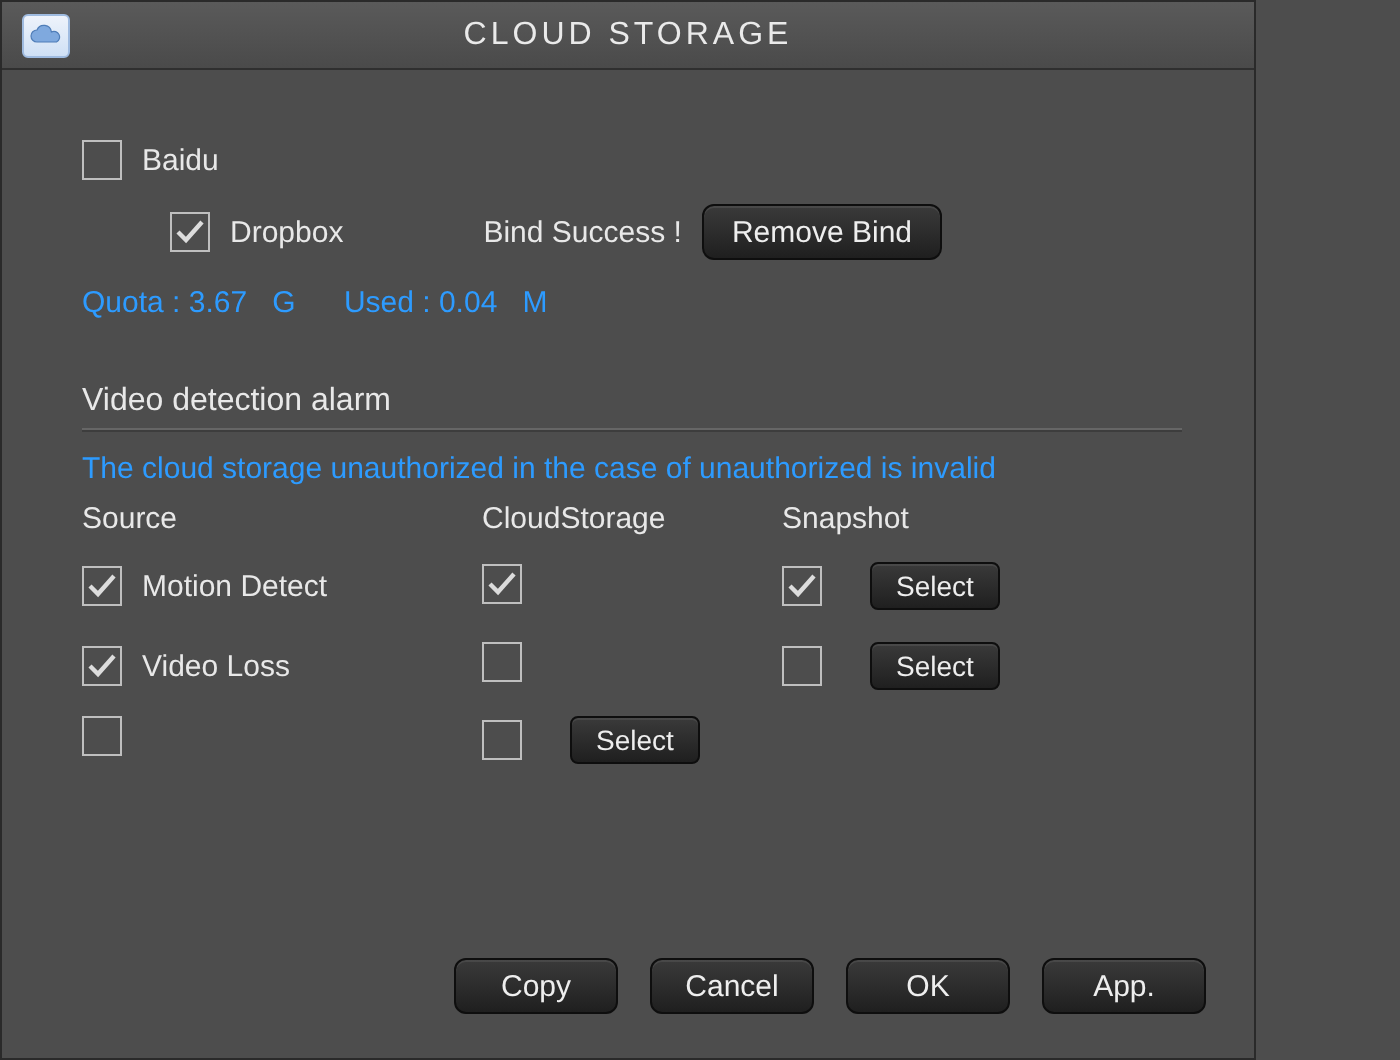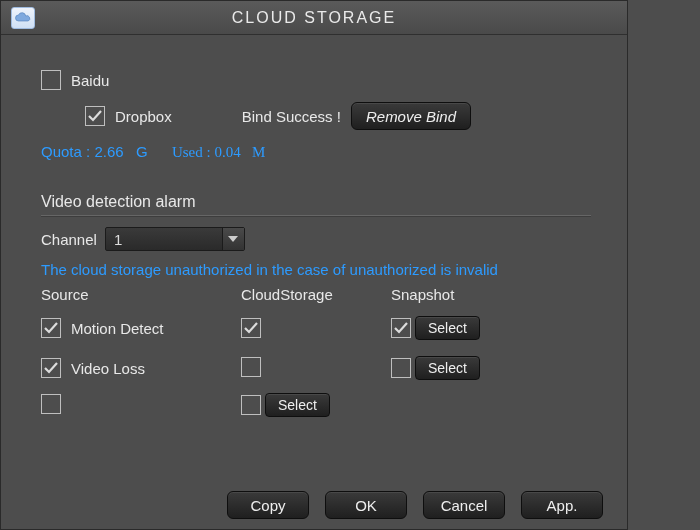--- a/index.html
+++ b/index.html
@@ -68,21 +68,21 @@
     color:#eee;
     height:28px;
     padding: 0 14px;
     font-size:15px;
     cursor:pointer;
     display:inline-flex;align-items:center;justify-content:center;
     box-shadow: inset 0 1px 0 rgba(255,255,255,0.08);
   }
   .btn-sm { height:24px; padding:0 12px; font-size:14px; border-radius:4px;}
   .quota-line { margin-top:12px; color:#2d9bff; font-size:15px;}
-  .quota-line .used { margin-left:20px;font-family:Liberation Serif, serif; }
+  .quota-line .used { margin-left:20px; }
   .section-title { margin-top:32px; font-size:16px; margin-bottom:4px;}
   .hr {
     border:0; border-top:1px solid #666; border-bottom:1px solid #3d3d3d;
     margin-top:2px;
   }
   .channel-row { display:flex; align-items:center; margin-top:10px;}
   .channel-row .clabel { margin-right:8px;}
   .select {
     width:140px; height:24px;
     background: linear-gradient(#3a3a3a,#2a2a2a);
@@ -103,25 +103,25 @@
   }
   .warn { color:#2d9bff; margin-top:10px; font-size:15px;}
   .grid {
     margin-top:8px;
     display:grid;
     grid-template-columns: 200px 150px 170px;
     row-gap:10px;
     align-items:center;
   }
   .grid .hdr { color:#e8e8e8; }
-  .snap-cell { display:flex; align-items:center; gap:4px;}
+  .snap-cell { display:flex; align-items:center; gap:24px;}
   .bottom-bar {
     position:absolute;
     right:24px;
-    bottom:10px;
+    bottom:22px;
     display:flex;
     gap:16px;
   }
   .bottom-bar .btn { width:82px; }
 </style>
 </head>
 <body>
 
 <div class="window">
   <div class="titlebar">
@@ -142,48 +142,37 @@
 
     <div class="row" style="margin-top:6px;padding-left:44px;">
       <span class="cbox">
         <svg viewBox="0 0 16 16">
             <polyline class="tick" points="2,8 6,12 14,3"></polyline>
           </svg>
       </span>
       <span class="lbl">Dropbox</span>
       <span class="lbl bind-status">Bind Success !</span>
       <span style="flex:1"></span>
-      <button class="btn" style="margin-right:120px;font-style:italic;">Remove Bind</button>
+      <button class="btn" style="margin-right:120px;">Remove Bind</button>
     </div>
 
     <div class="quota-line">
       <span>Quota :</span>
-      <span>2.66</span>&nbsp;&nbsp;
+      <span>3.67</span>&nbsp;&nbsp;
       <span>G</span>
       <span class="used">
         <span>Used :</span>
         <span>0.04</span>&nbsp;&nbsp;
         <span>M</span>
       </span>
     </div>
 
     <div class="section-title">Video detection alarm</div>
     <hr class="hr">
 
-    <div class="channel-row">
-      <span class="clabel">Channel</span>
-      <div class="select">
-        <span>1</span>
-        <span class="arrow-btn">
-          <svg width="10" height="6" viewBox="0 0 10 6">
-              <path d="M0 0l5 6 5-6z" fill="#ccc"></path>
-            </svg>
-        </span>
-      </div>
-    </div>
 
     <div class="warn">The cloud storage unauthorized in the case of unauthorized is invalid</div>
 
     <div class="grid">
       <div class="hdr">Source</div>
       <div class="hdr">CloudStorage</div>
       <div class="hdr">Snapshot</div>
 
       <div class="row">
         <span class="cbox">
@@ -230,17 +219,17 @@
       </div>
       <div class="snap-cell">
         <span class="cbox" style="margin:0"></span>
         <button class="btn btn-sm">Select</button>
       </div>
     </div>
   </div>
 
   <div class="bottom-bar">
     <button class="btn">Copy</button>
+    <button class="btn">Cancel</button>
     <button class="btn">OK</button>
-    <button class="btn">Cancel</button>
     <button class="btn">App.</button>
   </div>
 </div>
 
 </body></html>

